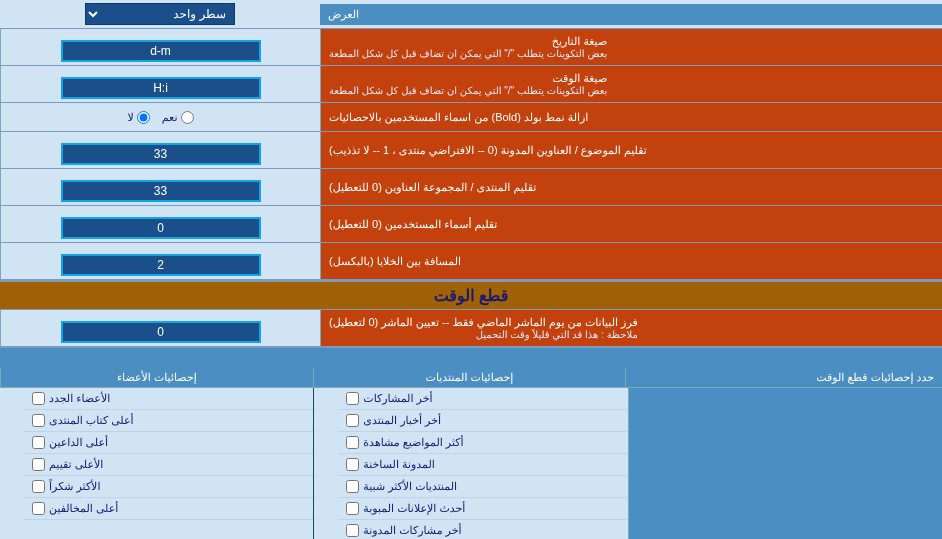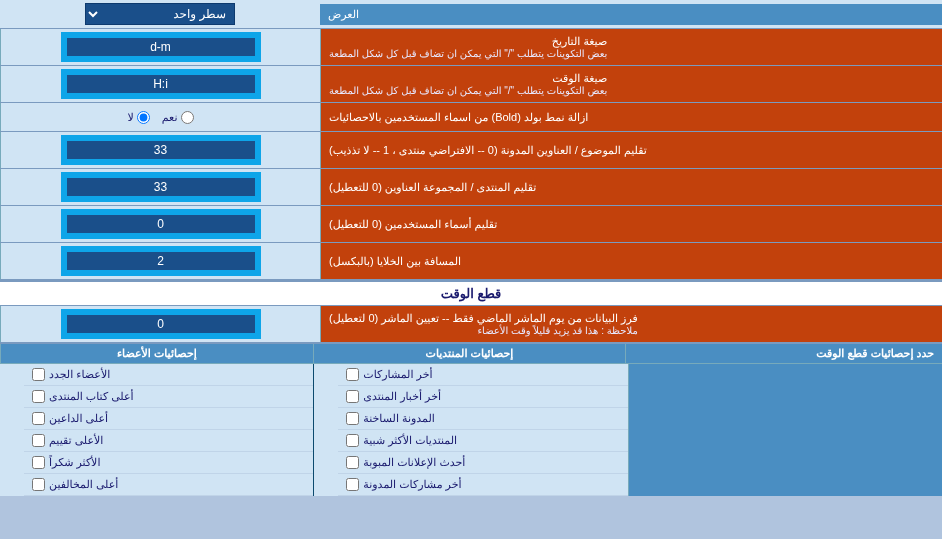--- a/index.html
+++ b/index.html
@@ -39,27 +39,28 @@
       display: flex;
       align-items: center;
       justify-content: center;
       border-left: 1px solid #7ab;
       min-height: 28px;
     }
 
     .input-field {
       background: #1a4f8a;
       color: #fff;
-      border: 6px solid #0ea5e9;
+      border: 2px solid #0ea5e9;
       padding: 2px 6px;
       font-size: 12px;
       font-family: Tahoma, Arial, sans-serif;
       direction: ltr;
       text-align: center;
       width: 200px;
+      margin-top: 8px;
     }
 
     
     .top-row {
       display: flex;
       width: 100%;
       background: #d0e4f4;
       border-bottom: 1px solid #7a9abf;
       min-height: 28px;
       align-items: center;
@@ -112,27 +113,27 @@
     .radio-label {
       display: flex;
       align-items: center;
       gap: 3px;
       color: #1a1a6e;
       font-size: 11px;
     }
 
     
     .section-title-row {
-      background: #ffffff;
+      background: #a16207;
       border-bottom: 1px solid #7a9abf;
       border-top: 2px solid #7a9abf;
       text-align: center;
       padding: 4px;
       font-weight: bold;
-      font-size: 13px;
+      font-size: 16px;
       color: #1a1a6e;
     }
 
     
     .checkbox-section {
       background: #d0e4f4;
       border-top: 1px solid #7a9abf;
     }
 
     .checkbox-header-row {
@@ -141,22 +142,23 @@
       background: #4a8ec2;
       border-bottom: 1px solid #7ab;
     }
 
     .checkbox-header-cell {
       flex: 1;
       color: #fff;
       text-align: center;
       padding: 3px 6px;
       font-size: 11px;
-      font-weight: bold;
+      font-weight: normal;
       border-left: 1px solid #7ab;
+      margin-top: 20px;
     }
 
     .checkbox-item {
       display: flex;
       align-items: center;
       justify-content: flex-end;
       padding: 2px 8px;
       gap: 4px;
       font-size: 11px;
       color: #1a1a6e;
@@ -266,21 +268,21 @@
 </div>
 
 <div class="section-title-row full-width">
   <span>قطع الوقت</span>
 </div>
 
 <div class="row">
   <div class="label-cell">
     <div>
       <div>فرز البيانات من يوم الماشر الماضي فقط -- تعيين الماشر (0 لتعطيل)</div>
-      <div class="sub-text">ملاحظة : هذا قد يزيد قليلاً وقت الأعضاء</div>
+      <div class="sub-text">ملاحظة : هذا قد التي قليلاً وقت التحميل</div>
     </div>
   </div>
   <div class="input-cell">
     <input class="input-field" type="text" value="0" style="">
   </div>
 </div>
 
 <div class="checkbox-section">
 
   <div class="checkbox-header-row">
@@ -304,20 +306,24 @@
     <div style="flex:1; display:flex; flex-direction:column; background:#d0e4f4; border-left:1px solid #0c4a6e;">
       <div class="checkbox-item">
         <span>أخر المشاركات</span>
         <input type="checkbox" style="">
       </div>
       <div class="checkbox-item">
         <span>أخر أخبار المنتدى</span>
         <input type="checkbox" style="">
       </div>
       <div class="checkbox-item">
+        <span>أكثر المواضيع مشاهدة</span>
+        <input type="checkbox" style="">
+      </div>
+      <div class="checkbox-item">
         <span>المدونة الساخنة</span>
         <input type="checkbox" style="">
       </div>
       <div class="checkbox-item">
         <span>المنتديات الأكثر شبية</span>
         <input type="checkbox" style="">
       </div>
       <div class="checkbox-item">
         <span>أحدث الإعلانات المبوبة</span>
         <input type="checkbox" style="">

